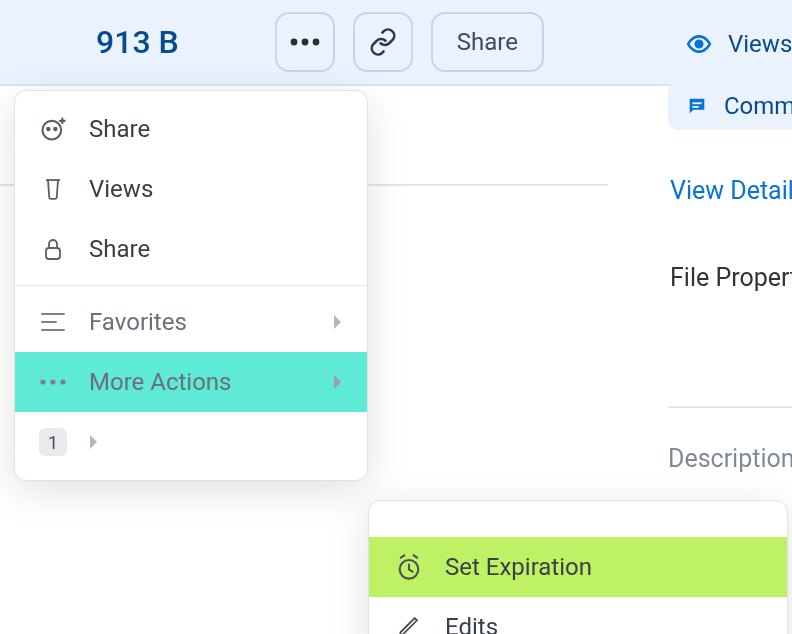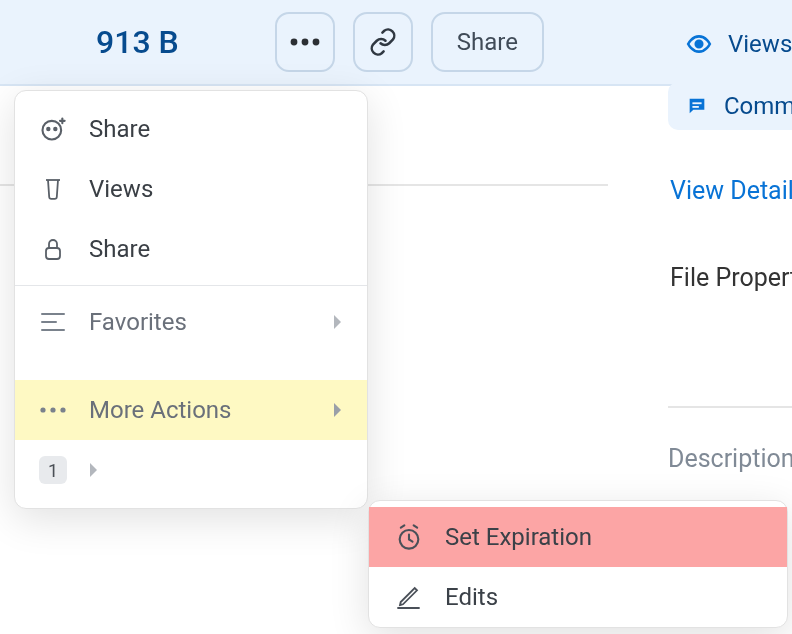--- a/index.html
+++ b/index.html
@@ -154,21 +154,21 @@
     white-space: nowrap;
   }
   .menu-item .icon-slot {
     width: 28px;
     height: 28px;
     display: flex;
     align-items: center;
     justify-content: center;
     flex: 0 0 auto;
   }
-  .menu-item.hover { background: #fef9c3; margin-top: 28px; }
+  .menu-item.hover { background: #5eead4; }
   .menu-item .label { flex: 1 1 auto; }
   .menu-item .chev { color: #b3b7bd; }
   .menu-sep {
     height: 1px;
     background: #e4e6e9;
     margin: 6px 0;
   }
   .menu-item.secondary { color: #6a707a; }
   .badge {
     width: 30px;
@@ -198,21 +198,21 @@
   .submenu-item {
     display: flex;
     align-items: center;
     height: 60px;
     padding: 0 26px;
     gap: 22px;
     font-size: 24px;
     color: #3b4148;
     cursor: pointer;
   }
-  .submenu-item.hover { background: #fca5a5; }
+  .submenu-item.hover { background: #bef264; margin-top: 30px; }
   .submenu-item .icon-slot {
     width: 28px;
     height: 28px;
     display: flex;
     align-items: center;
     justify-content: center;
     flex: 0 0 auto;
   }
 </style>
 </head>

